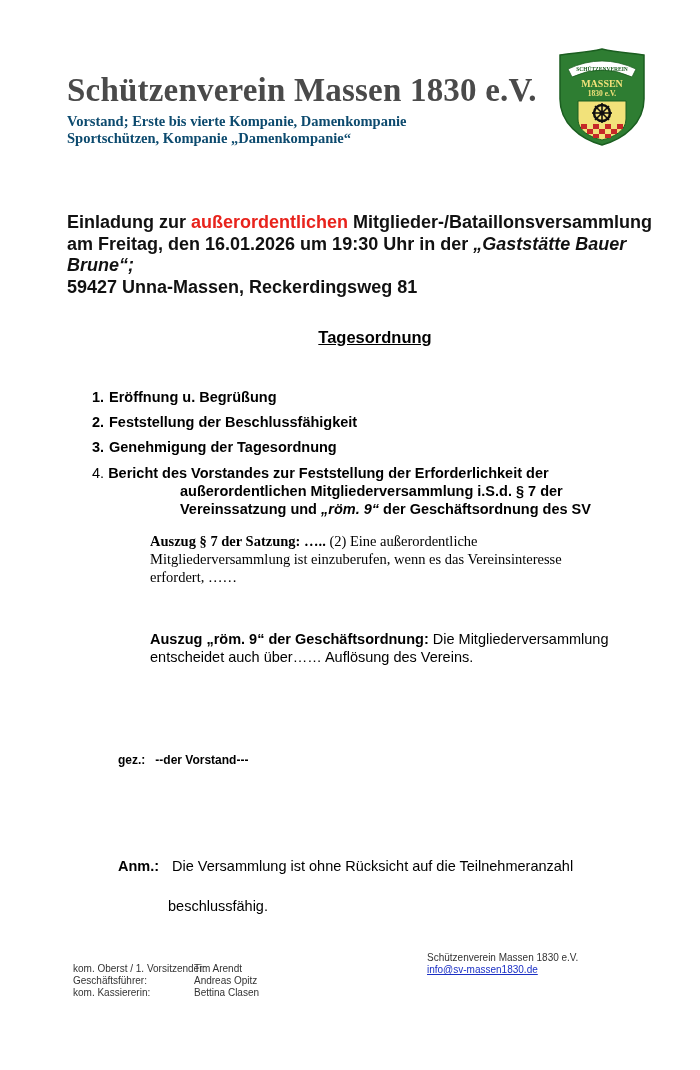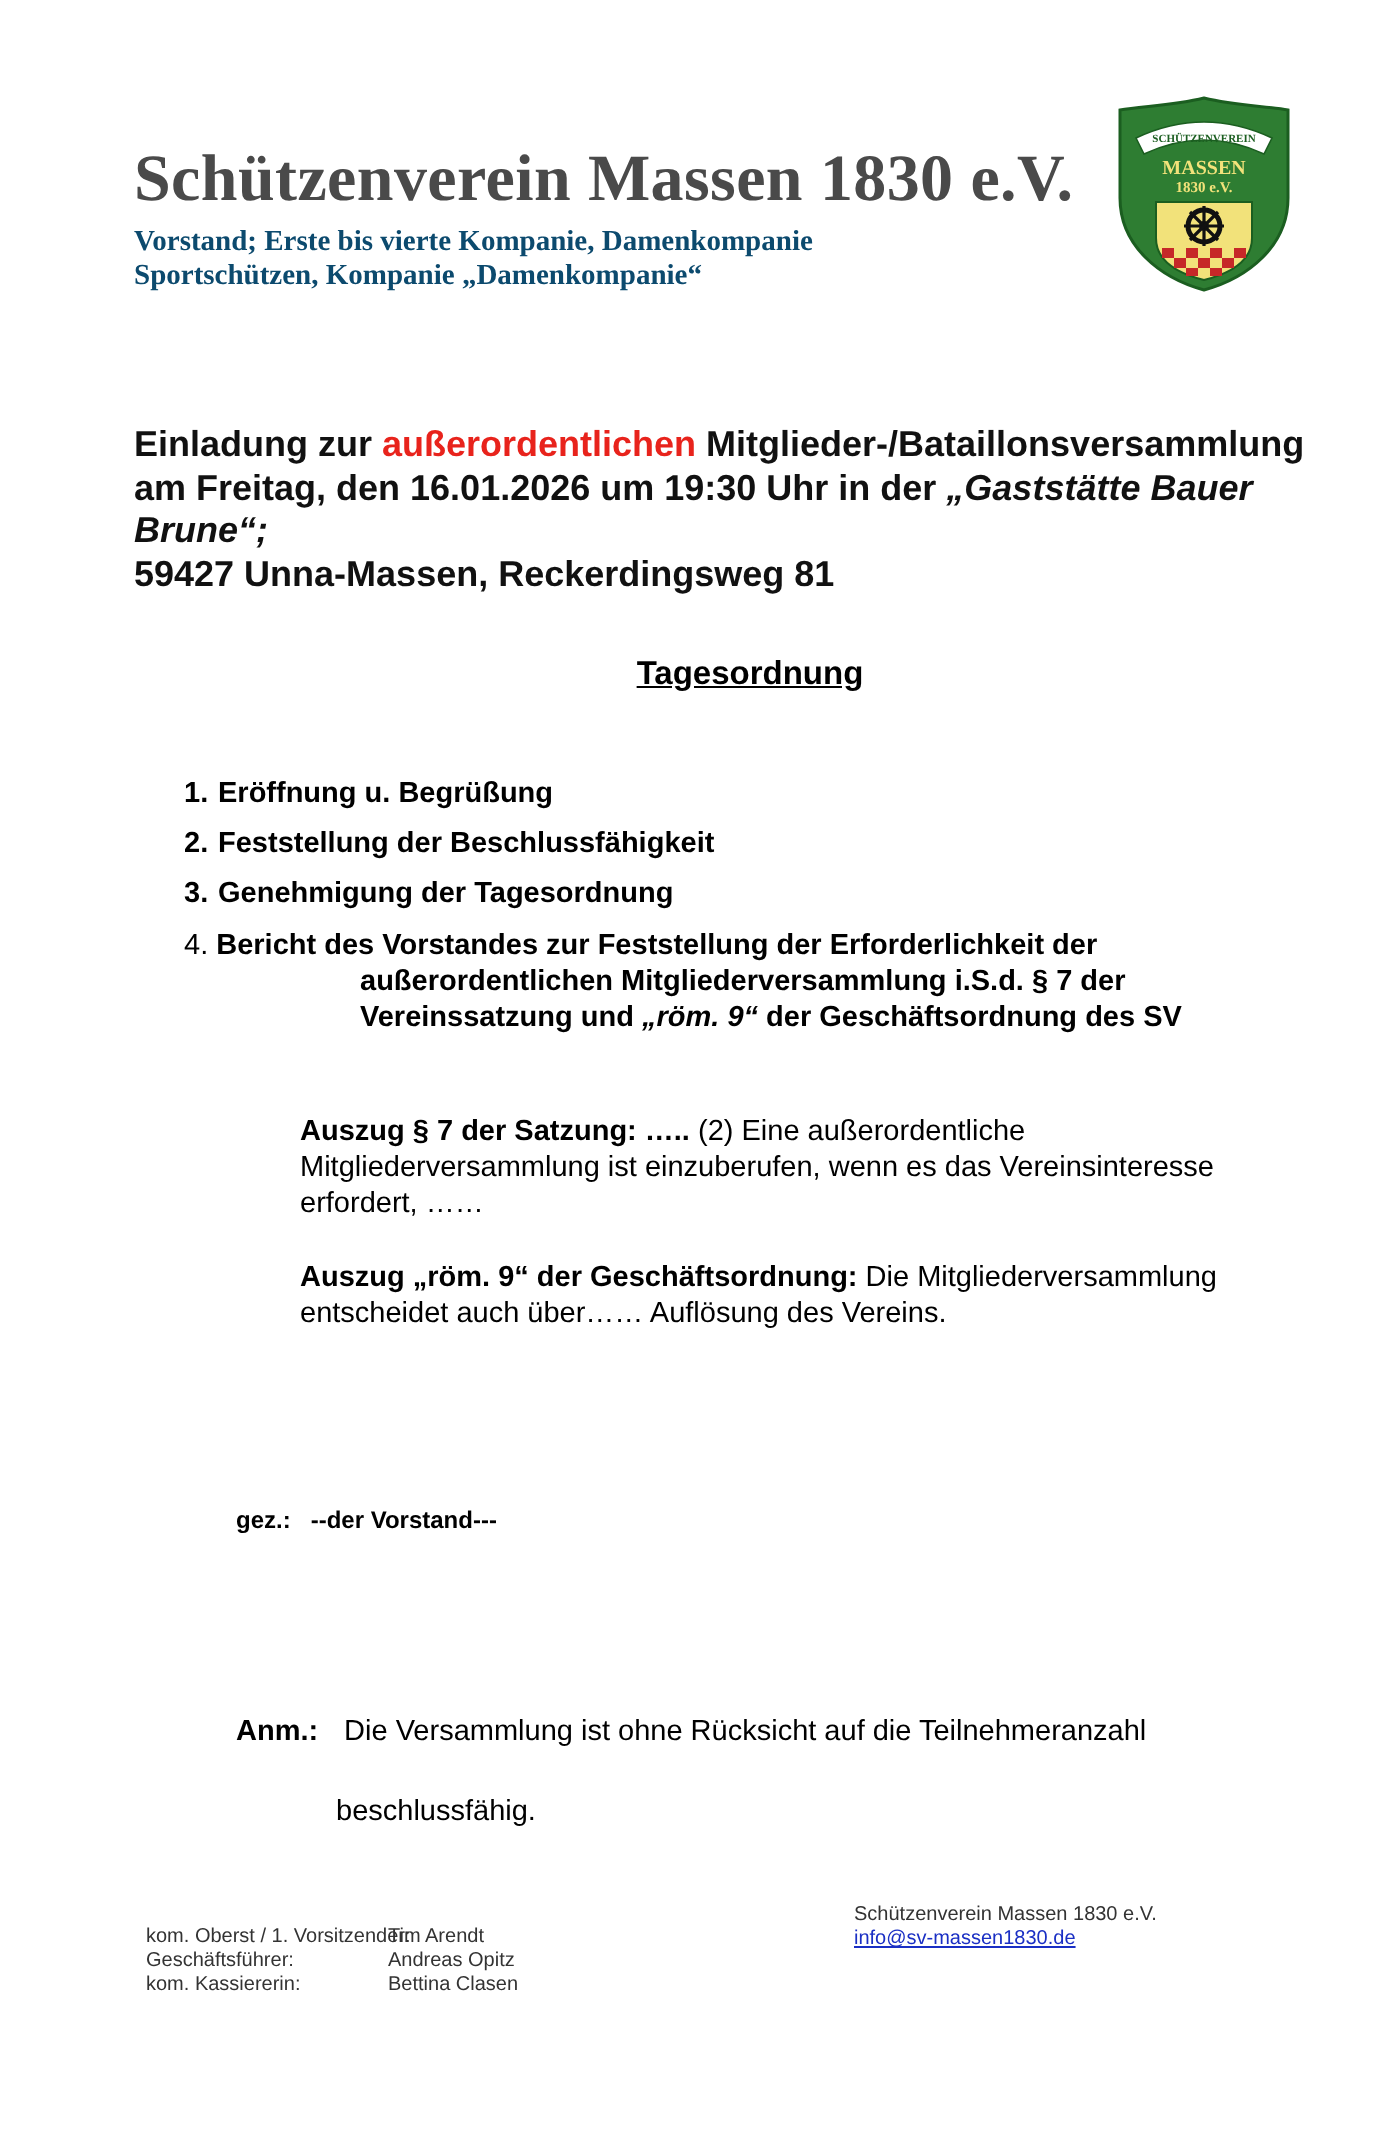--- a/index.html
+++ b/index.html
@@ -13,21 +13,21 @@
     .invite { left:67px; top:202px; font-weight:bold; font-size:18px; line-height:21.5px; width:600px; color:#111;margin-top:10px; }
     .red { color:#e8231c; }
     .agenda-title { left:0; width:750px; top:328px; text-align:center; font-weight:bold; font-size:16.5px; text-decoration:underline; }
     .item { left:92px; font-size:14.5px; font-weight:bold; white-space:nowrap; }
     .item .num { display:inline-block; width:17px; }
     .i1 { top:389px; } .i2 { top:414px; } .i3 { top:439px; }
     .i4 { left:92px; top:464px; font-size:14.5px; font-weight:bold; line-height:18px; width:520px; }
     .i4 .num { font-weight:normal; }
     .i4 .cont { display:block; padding-left:88px; }
     .excerpt { left:150px; width:460px; font-size:14.5px; line-height:18px; }
-    .ex1 { top:557px; }
+    .ex1 { top:532px;font-family:Liberation Serif, serif; }
     .ex2 { top:630px; }
     .sign { left:118px; top:753px; font-size:12px; font-weight:bold; white-space:nowrap; }
     .note { left:118px; top:857px; font-size:14.5px; line-height:18px; width:480px; }
     .note .lbl { font-weight:bold; display:inline-block; width:50px; }
     .note .cont2 { display:block; padding-left:50px;margin-top:22px; }
     .footer-left { left:73px; top:963px; font-size:10px; line-height:12px; color:#333; }
     .footer-left .row { white-space:nowrap; }
     .footer-left .k { display:inline-block; width:121px; }
     .footer-right { left:427px; top:952px; font-size:10px; line-height:12px; color:#333; }
     .footer-right a { color:#1a2fc4; text-decoration:underline; }

